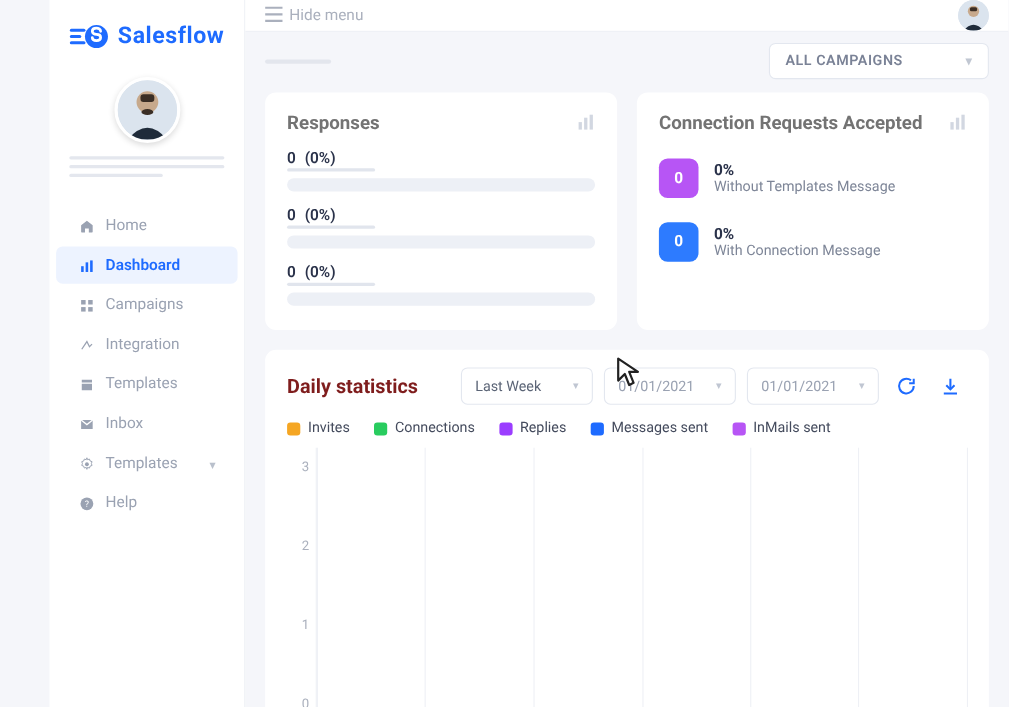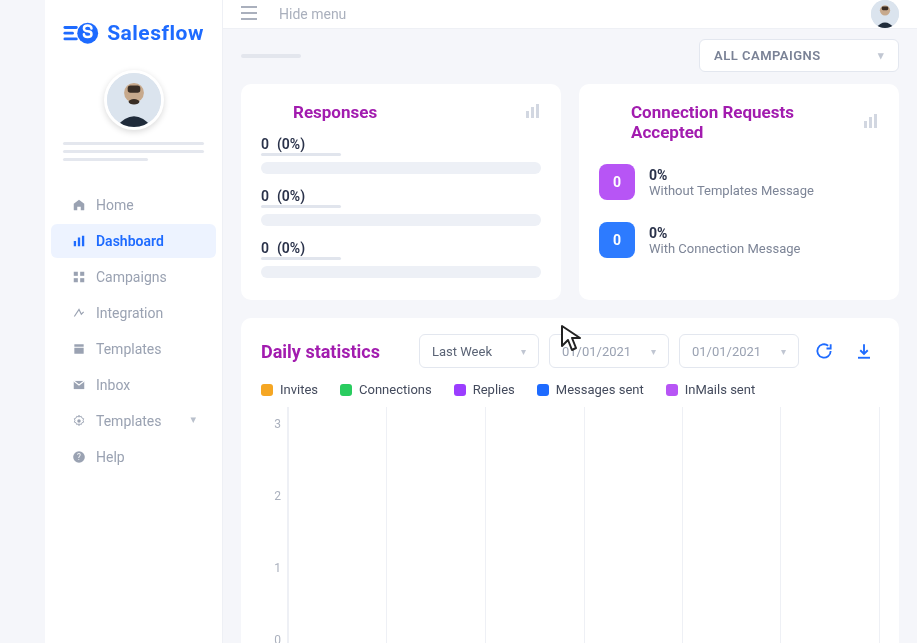--- a/index.html
+++ b/index.html
@@ -12,62 +12,62 @@
   .logo-text { font-size: 21px; font-weight: 700; color: #1e6bff; letter-spacing: .5px; }
   .profile { text-align: center; padding: 14px 0 8px; }
   .avatar { width: 60px; height: 60px; border-radius: 50%; margin: 0 auto 10px; background: #d9e2ec; border: 3px solid #fff; box-shadow: 0 2px 6px rgba(0,0,0,.15); overflow: hidden; display: flex; align-items: flex-end; justify-content: center; }
   .avatar svg { width: 100%; height: 100%; }
   .username { font-size: 15px; font-weight: 600; color: #2a324a; }
   .divider-lines { margin: 12px 18px 18px; }
   .divider-lines div { height: 3px; background: #e4e7ee; margin-bottom: 5px; border-radius: 2px; }
   .divider-lines div:nth-child(3) { width: 60%; }
 
   .nav { display: flex; flex-direction: column; }
-  .nav-item { display: flex; align-items: flex-start; gap: 10px; padding: 9px 20px; font-size: 14px; color: #9aa2b2; cursor: pointer; border-radius: 6px; margin: 1px 6px; position: relative; }
+  .nav-item { display: flex; align-items: flex-end; gap: 10px; padding: 9px 20px; font-size: 14px; color: #9aa2b2; cursor: pointer; border-radius: 6px; margin: 1px 6px; position: relative; }
   .nav-item.active { color: #1e6bff; font-weight: 600; background: rgba(30,107,255,.08); }
   .nav-item .n-icon { width: 15px; height: 15px; display: inline-flex; align-items: center; justify-content: center; }
   .nav-item .chev { margin-left: auto; color:#b9c0cc; font-size:11px; }
 
   
   .main { flex: 1; display: flex; flex-direction: column; min-width: 0; }
-  .topbar { height: 40px; display: flex; align-items: center; padding: 0 18px; gap: 22px; background:#fff; border-bottom:1px solid #eef0f5; }
+  .topbar { height: 40px; display: flex; align-items: center; padding: 0 18px; gap: 6px; background:#fff; border-bottom:1px solid #eef0f5; }
   .hamburger-icon { color:#aab0bd; }
   .hide-menu { color:#aab0bd; font-size:14px; }
   .top-avatar { width:28px; height:28px; border-radius:50%; margin-left:auto; background:#d9e2ec; overflow:hidden; display:flex; align-items:flex-end; justify-content:center; }
   .top-avatar svg{width:100%;height:100%;}
 
   .under-top { padding: 10px 18px 6px; display:flex; align-items:center; }
   .blur-line { width: 60px; height:4px; background:#e3e6ed; border-radius:2px; }
   .campaign-select { margin-left:auto; min-width:200px; height:33px; background:#fff; border:1px solid #e3e7ef; border-radius:6px; display:flex; align-items:center; justify-content:space-between; padding:0 14px; font-size:13px; color:#7a8296; font-weight:600; letter-spacing:.5px; }
   .campaign-select .chev-down{color:#c1c7d2;font-size:11px;}
 
   .cards-row { display:flex; gap:18px; padding: 6px 18px; }
   .card { background:#fff; border-radius:10px; padding:18px 20px 22px; flex:1; min-width:0; }
   .card-head { display:flex; align-items:center; justify-content:space-between; }
-  .card-title { font-size:17px; font-weight:700; color:#a21caf;margin-left:32px; }
+  .card-title { font-size:17px; font-weight:700; color:#737373; }
   .chart-glyph { color:#d2d7e1; }
 
   
   .resp-row { margin-top:14px; }
   .resp-top { display:flex; align-items:center; gap:8px; font-size:14px; color:#2a324a; font-weight:600; margin-bottom:6px; position:relative; padding-bottom:4px;}
   .resp-top .underline { position:absolute; left:0; bottom:0; width:80px; height:3px; background:#e1e5ed; border-radius:2px;}
   .resp-bar { height:12px; background:#edf0f6; border-radius:6px; }
 
   
   .conn-row { display:flex; align-items:center; gap:14px; margin-top:22px; }
   .conn-badge { width:36px; height:36px; border-radius:8px; display:flex; align-items:center; justify-content:center; color:#fff; font-weight:700; font-size:14px; }
   .conn-badge.purple { background:#b755f5; }
   .conn-badge.blue { background:#2d7bff; }
   .conn-text .pct { font-size:14px; font-weight:700; color:#2a324a; }
   .conn-text .desc { font-size:13px; color:#7d8597; }
 
   
   .stats-card { margin: 12px 18px 0; background:#fff; border-radius:10px; padding:16px 20px 30px; position:relative; }
   .stats-head { display:flex; align-items:center; gap:10px; flex-wrap:wrap; }
-  .stats-title { font-size:18px; font-weight:700; color:#a21caf; margin-right:auto; }
+  .stats-title { font-size:18px; font-weight:700; color:#7f1d1d; margin-right:auto; }
   .sel { height:34px; border:1px solid #e3e7ef; border-radius:6px; background:#fff; display:flex; align-items:center; padding:0 12px; font-size:13px; color:#5b6476; justify-content:space-between; gap:8px;}
   .sel .chev-down{color:#c0c6d2;font-size:10px;}
   .sel.range{min-width:120px;}
   .sel.date{min-width:120px; color:#9aa2b2;}
   .icon-btn { width:30px; height:30px; display:flex; align-items:center; justify-content:center; color:#1e6bff; cursor:pointer; }
 
   .legend { display:flex; gap:22px; margin-top:14px; font-size:13px; color:#444b5d; }
   .legend-item { display:flex; align-items:center; gap:7px; }
   .swatch { width:12px; height:12px; border-radius:3px; }
 

